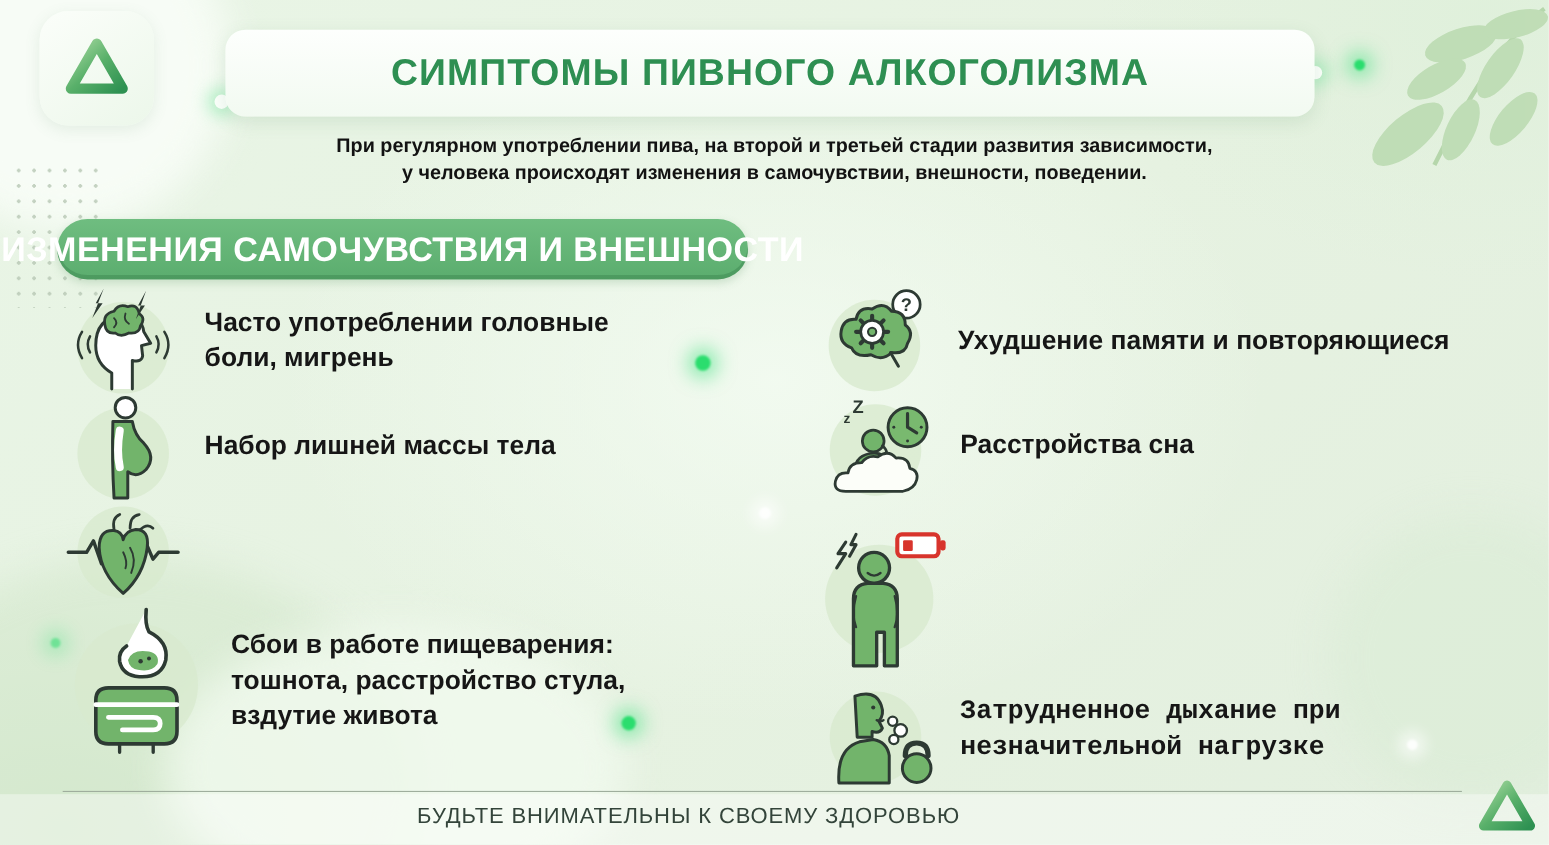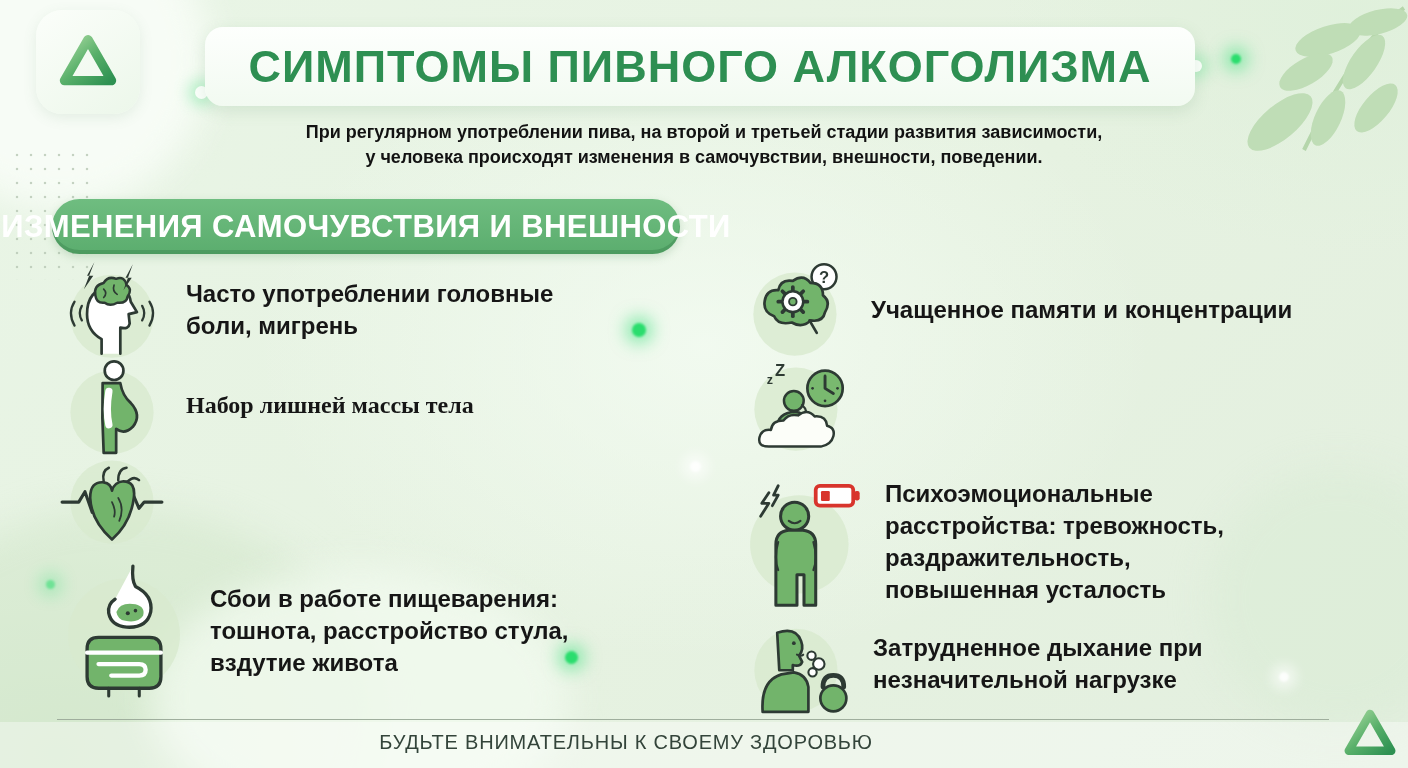--- a/index.html
+++ b/index.html
@@ -38,21 +38,21 @@
   }
   .logo-corner { position:absolute; right:10px; bottom:6px; width:56px; height:56px; }
   
   .header-card {
     position:absolute; left:205px; top:27px; width:990px; height:79px; border-radius:18px;
     background:linear-gradient(180deg,#fdfffd,#f2faf1);
     box-shadow:0 5px 16px rgba(96,150,108,.16);
     display:flex; align-items:center; justify-content:center;
   }
   .title {
-    font-size:45px; font-weight:800; letter-spacing:1px; color:#2e8f52;
+    font-size:34px; font-weight:800; letter-spacing:1px; color:#2e8f52;
     text-shadow:0 1px 0 rgba(255,255,255,.6);
     white-space:nowrap;
   }
   .subtitle {
     position:absolute; left:0; top:120px; width:100%;
     text-align:center; font-size:18px; font-weight:700; color:#121212;
     line-height:1.38; white-space:pre-line;
   }
   
   .pill {
@@ -143,21 +143,21 @@
         <polygon points="33,4 26,17 32,17 23,30" fill="#2d3a33"></polygon>
         <polygon points="70,6 63,19 69,19 61,31" fill="#2d3a33"></polygon>
         <path d="M14,42 q-7,11 0,23 M21,46 q-4,7 0,14" fill="none" stroke="#2d3a33" stroke-width="2.2"></path>
         <path d="M86,42 q7,11 0,23 M79,46 q4,7 0,14" fill="none" stroke="#2d3a33" stroke-width="2.2"></path>
       </svg>
     </div>
     <div class="item-text">Часто употреблении головные
 боли, мигрень</div>
   </div>
 
-  <div class="row" style="left:60px; top:358px; height:96px;font-family:Liberation Serif, serif;">
+  <div class="row" style="left:60px; top:358px; height:96px;">
     <div class="icon-wrap">
       <svg width="104" height="104" viewBox="0 0 100 100" stroke-linecap="round" stroke-linejoin="round">
         <circle cx="50" cy="56" r="40" fill="#d8eace" fill-opacity=".8"></circle>
         <circle cx="52" cy="16" r="9" fill="#ffffff" stroke="#2d3a33" stroke-width="2.6"></circle>
         <path d="M44,28 L58,28 Q60,40 68,47 Q79,59 70,70 Q62,78 54,72 L54,95 L42,95 Q40,62 41,28 Z" fill="#72b46b" stroke="#2d3a33" stroke-width="2.6"></path>
         <path d="M47,36 Q44,54 47,68" fill="none" stroke="#ffffff" stroke-width="7"></path>
       </svg>
     </div>
     <div class="item-text">Набор лишней массы тела</div>
   </div>
@@ -167,21 +167,21 @@
       <svg width="104" height="104" viewBox="0 0 100 100" stroke-linecap="round" stroke-linejoin="round">
         <circle cx="50" cy="52" r="40" fill="#d8eace" fill-opacity=".8"></circle>
         <path d="M2,52 h16 l6,-10 l7,20 l6,-10 h28 l5,-8 l6,14 l5,-6 h17" fill="none" stroke="#2d3a33" stroke-width="3"></path>
         <path d="M42,32 Q40,22 47,19 M56,31 Q56,20 64,19 M64,33 Q71,26 76,31" fill="none" stroke="#2d3a33" stroke-width="2.4"></path>
         <path d="M50,88 Q30,70 29,48 Q29,32 42,33 Q49,34 50,41 Q52,33 61,32 Q73,32 71,48 Q68,72 50,88 Z" fill="#72b46b" stroke="#2d3a33" stroke-width="2.6"></path>
         <path d="M56,48 Q62,58 57,70 M50,52 Q54,60 52,66" fill="none" stroke="#2d3a33" stroke-width="1.7"></path>
       </svg>
     </div>
   </div>
 
-  <div class="row" style="left:60px; top:556px; height:150px;">
+  <div class="row" style="left:60px; top:544px; height:150px;">
     <div class="icon-wrap">
       <svg width="128" height="140" viewBox="0 0 100 110" stroke-linecap="round" stroke-linejoin="round">
         <circle cx="50" cy="58" r="44" fill="#d8eace" fill-opacity=".8"></circle>
         <path d="M57,4 Q56,15 59,20 Q73,27 71,40 Q68,53 52,52 Q40,51 38,41 Q37,34 43,30" fill="#ffffff" stroke="#2d3a33" stroke-width="2.6"></path>
         <path d="M44,40 Q47,32 59,34 Q67,36 65,43 Q61,49 51,47 Q45,46 44,40 Z" fill="#72b46b"></path>
         <circle cx="53" cy="41" r="1.6" fill="#2d3a33"></circle>
           <circle cx="59" cy="39" r="1.4" fill="#2d3a33"></circle>
         <path d="M30,60 h40 q9,0 9,9 v22 q0,9 -9,9 h-40 q-9,0 -9,-9 v-22 q0,-9 9,-9 z" fill="#72b46b" stroke="#2d3a33" stroke-width="2.6"></path>
         <path d="M21,72 h58 M30,81 h32 q5,0 5,4.5 t-5,4.5 h-22" fill="none" stroke="#ffffff" stroke-width="3.4"></path>
         <path d="M38,100 v6 M62,100 v6" stroke="#2d3a33" stroke-width="2.4"></path>
@@ -210,21 +210,21 @@
             <line x1="-8" y1="-8" x2="-10" y2="-10"></line>
               <line x1="8" y1="8" x2="10" y2="10"></line>
             <line x1="-8" y1="8" x2="-10" y2="10"></line>
               <line x1="8" y1="-8" x2="10" y2="-10"></line>
           </g>
           <circle r="10" fill="#ffffff" stroke="#2d3a33" stroke-width="2.4"></circle>
           <circle r="3.6" fill="#72b46b" stroke="#2d3a33" stroke-width="1.8"></circle>
         </g>
       </svg>
     </div>
-    <div class="item-text">Учащенное памяти и концентрации</div>
+    <div class="item-text">Ухудшение памяти и повторяющиеся</div>
   </div>
 
   <div class="row" style="left:745px; top:355px; height:100px;">
     <div class="icon-wrap">
       <svg width="106" height="104" viewBox="0 0 100 100" stroke-linecap="round" stroke-linejoin="round">
         <circle cx="48" cy="54" r="40" fill="#d8eace" fill-opacity=".8"></circle>
         <circle cx="76" cy="34" r="17" fill="#79b96f" stroke="#2d3a33" stroke-width="2.6"></circle>
         <path d="M76,34 L76,23 M76,34 L84,39" stroke="#2d3a33" stroke-width="2.8"></path>
         <circle cx="76" cy="22" r="1.3" fill="#2d3a33"></circle>
           <circle cx="88" cy="34" r="1.3" fill="#2d3a33"></circle>
@@ -233,46 +233,43 @@
         <text x="20" y="30" font-size="12" font-weight="bold" fill="#2d3a33" font-family="Liberation Sans, sans-serif">z</text>
         <text x="28" y="22" font-size="16" font-weight="bold" fill="#2d3a33" font-family="Liberation Sans, sans-serif">Z</text>
         <circle cx="46" cy="46" r="9.5" fill="#72b46b" stroke="#2d3a33" stroke-width="2.4"></circle>
         <path d="M30,76 Q28,60 43,57 Q55,55 58,64 Q60,72 53,76 Z" fill="#72b46b" stroke="#2d3a33" stroke-width="2.4"></path>
         <path d="M54,50 Q61,56 56,66" fill="none" stroke="#2d3a33" stroke-width="2.2"></path>
         <g fill="#fcfef9" stroke="#2d3a33" stroke-width="2.4">
           <path d="M22,90 q-11,0 -9,-9 q2,-8 11,-7 q1,-9 12,-9 q5,-7 14,-5 q9,-7 16,1 q11,-1 12,9 q8,2 6,10 q-2,8 -12,10 z"></path>
         </g>
       </svg>
     </div>
+    <div class="item-text">Расстройства сна</div>
   </div>
 
   <div class="row" style="left:745px; top:462px; height:160px;">
     <div class="icon-wrap">
       <svg width="118" height="150" viewBox="0 0 100 128" stroke-linecap="round" stroke-linejoin="round">
         <circle cx="46" cy="66" r="42" fill="#d8eace" fill-opacity=".8"></circle>
         <path d="M20,22 l-6,9 h6 l-7,11" fill="none" stroke="#2d3a33" stroke-width="2.4"></path>
         <path d="M28,16 l-4,8 h4 l-5,9" fill="none" stroke="#2d3a33" stroke-width="2.4"></path>
         <g>
           <rect x="60" y="16" width="32" height="17" rx="3.5" fill="#ffffff" stroke="#d8342c" stroke-width="3.2"></rect>
           <rect x="93" y="20.5" width="4.5" height="8" rx="1.8" fill="#d8342c"></rect>
           <rect x="64.5" y="20.5" width="7.5" height="8.5" rx="1" fill="#d8342c"></rect>
         </g>
         <circle cx="42" cy="42" r="12" fill="#72b46b" stroke="#2d3a33" stroke-width="2.6"></circle>
         <path d="M37,46 q5,4 10,0" fill="none" stroke="#2d3a33" stroke-width="1.8"></path>
         <path d="M26,118 L26,66 Q26,55 37,54 L49,54 Q60,55 60,66 L60,118 L50,118 L50,92 L44,92 L44,118 Z" fill="#72b46b" stroke="#2d3a33" stroke-width="2.6"></path>
         <path d="M28,64 q-4,14 0,24 M58,64 q4,14 0,24" fill="none" stroke="#2d3a33" stroke-width="1.8"></path>
       </svg>
     </div>
-    <div class="item-text">Психоэмоциональные
-расстройства: тревожность,
-раздражительность,
-повышенная усталость</div>
-  </div>
-
-  <div class="row" style="left:745px; top:612px; height:104px;">
+  </div>
+
+  <div class="row" style="left:745px; top:612px; height:104px;font-family:Liberation Mono, monospace;">
     <div class="icon-wrap">
       <svg width="106" height="104" viewBox="0 0 100 100" stroke-linecap="round" stroke-linejoin="round">
         <circle cx="48" cy="56" r="40" fill="#d8eace" fill-opacity=".8"></circle>
         <path d="M30,20 Q48,14 53,28 Q56,36 51,42 L54,48 Q52,53 45,51 L45,56 L32,56 Z" fill="#72b46b" stroke="#2d3a33" stroke-width="2.6"></path>
         <circle cx="46" cy="30" r="1.8" fill="#2d3a33"></circle>
         <path d="M49,41 q4,2 6,0" fill="none" stroke="#2d3a33" stroke-width="2"></path>
         <path d="M16,96 Q14,66 34,60 L46,58 Q58,60 60,72 L60,96 Z" fill="#72b46b" stroke="#2d3a33" stroke-width="2.6"></path>
         <g fill="#ffffff" stroke="#2d3a33" stroke-width="2">
           <circle cx="63" cy="42" r="4"></circle>
             <circle cx="70" cy="50" r="5.5"></circle>

